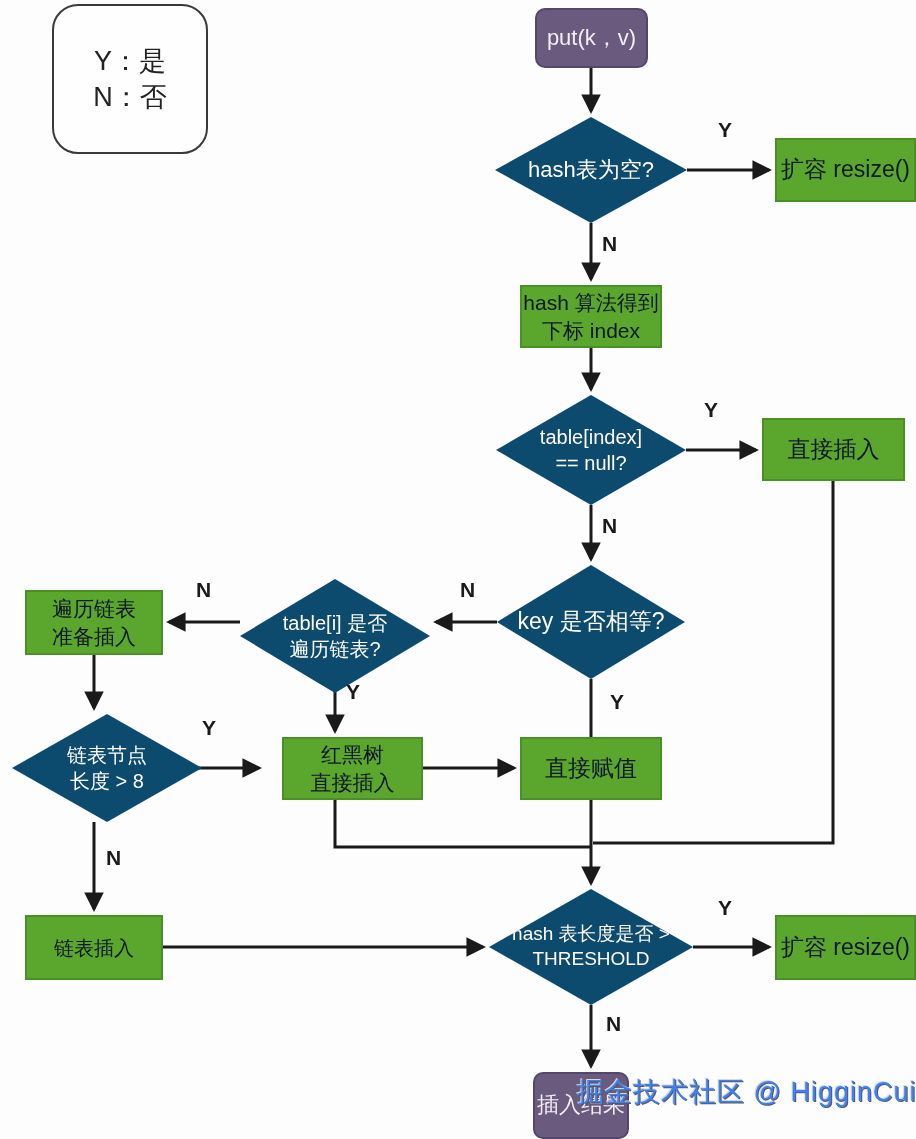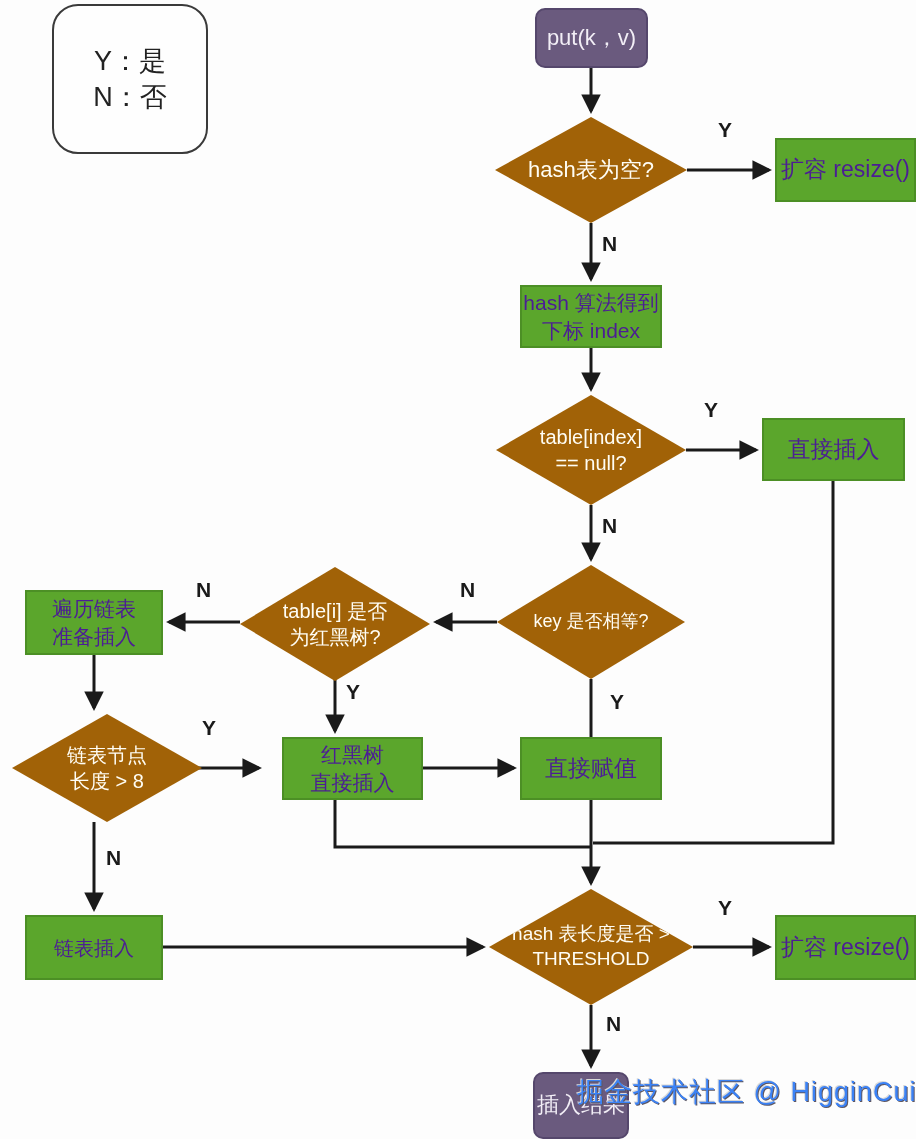--- a/index.html
+++ b/index.html
@@ -10,25 +10,25 @@
     background:#fdfdfd; overflow:hidden;
   }
   .svg-layer { position:absolute; left:0; top:0; width:916px; height:1139px; }
   .node {
     position:absolute; display:flex; flex-direction:column;
     align-items:center; justify-content:center; text-align:center;
     line-height:1.3; white-space:nowrap;
   }
   .rect {
     background:#5BA62C; border:2px solid #4C8F25;
-    color:#4c1d95; font-size:21px;
+    color:#0f172a; font-size:21px;
   }
   .rect.big-text { font-size:23px; }
   .diamond {
-    background:#a16207; color:#FFFDF4; font-size:20px;
+    background:#0c4a6e; color:#FFFDF4; font-size:20px;
     clip-path:polygon(50% 0%, 100% 50%, 50% 100%, 0% 50%);
   }
   .diamond.small-text { font-size:19px; }
   .terminal {
     background:#6A5A7E; border:2px solid #55476C; border-radius:10px;
     color:#F2EEF6; font-size:22px;
   }
   .edge-label {
     position:absolute; font-weight:bold; font-size:21px; color:#1A1A1A;
   }
@@ -103,27 +103,27 @@
 
   <div class="node rect" style="left:520px; top:285px; width:142px; height:63px;">
     <span>hash 算法得到</span>
     <span>下标 index</span>
   </div>
 
   <div class="node rect" style="left:762px; top:418px; width:143px; height:63px; font-size:23px;">
     <span>直接插入</span>
   </div>
 
-  <div class="node diamond" style="left:497px; top:565px; width:188px; height:114px; font-size:18px;">
+  <div class="node diamond" style="left:497px; top:565px; width:188px; height:114px; font-size:23px;">
     <span>key 是否相等?</span>
   </div>
 
-  <div class="node diamond" style="left:240px; top:567px; width:190px; height:114px;">
+  <div class="node diamond" style="left:240px; top:579px; width:190px; height:114px;">
     <span>table[i] 是否</span>
-    <span>为红黑树?</span>
+    <span>遍历链表?</span>
   </div>
 
   <div class="node rect" style="left:25px; top:590px; width:138px; height:65px;">
     <span>遍历链表</span>
     <span>准备插入</span>
   </div>
 
   <div class="node diamond" style="left:12px; top:714px; width:190px; height:108px;">
     <span>链表节点</span>
     <span>长度 &gt; 8</span>

